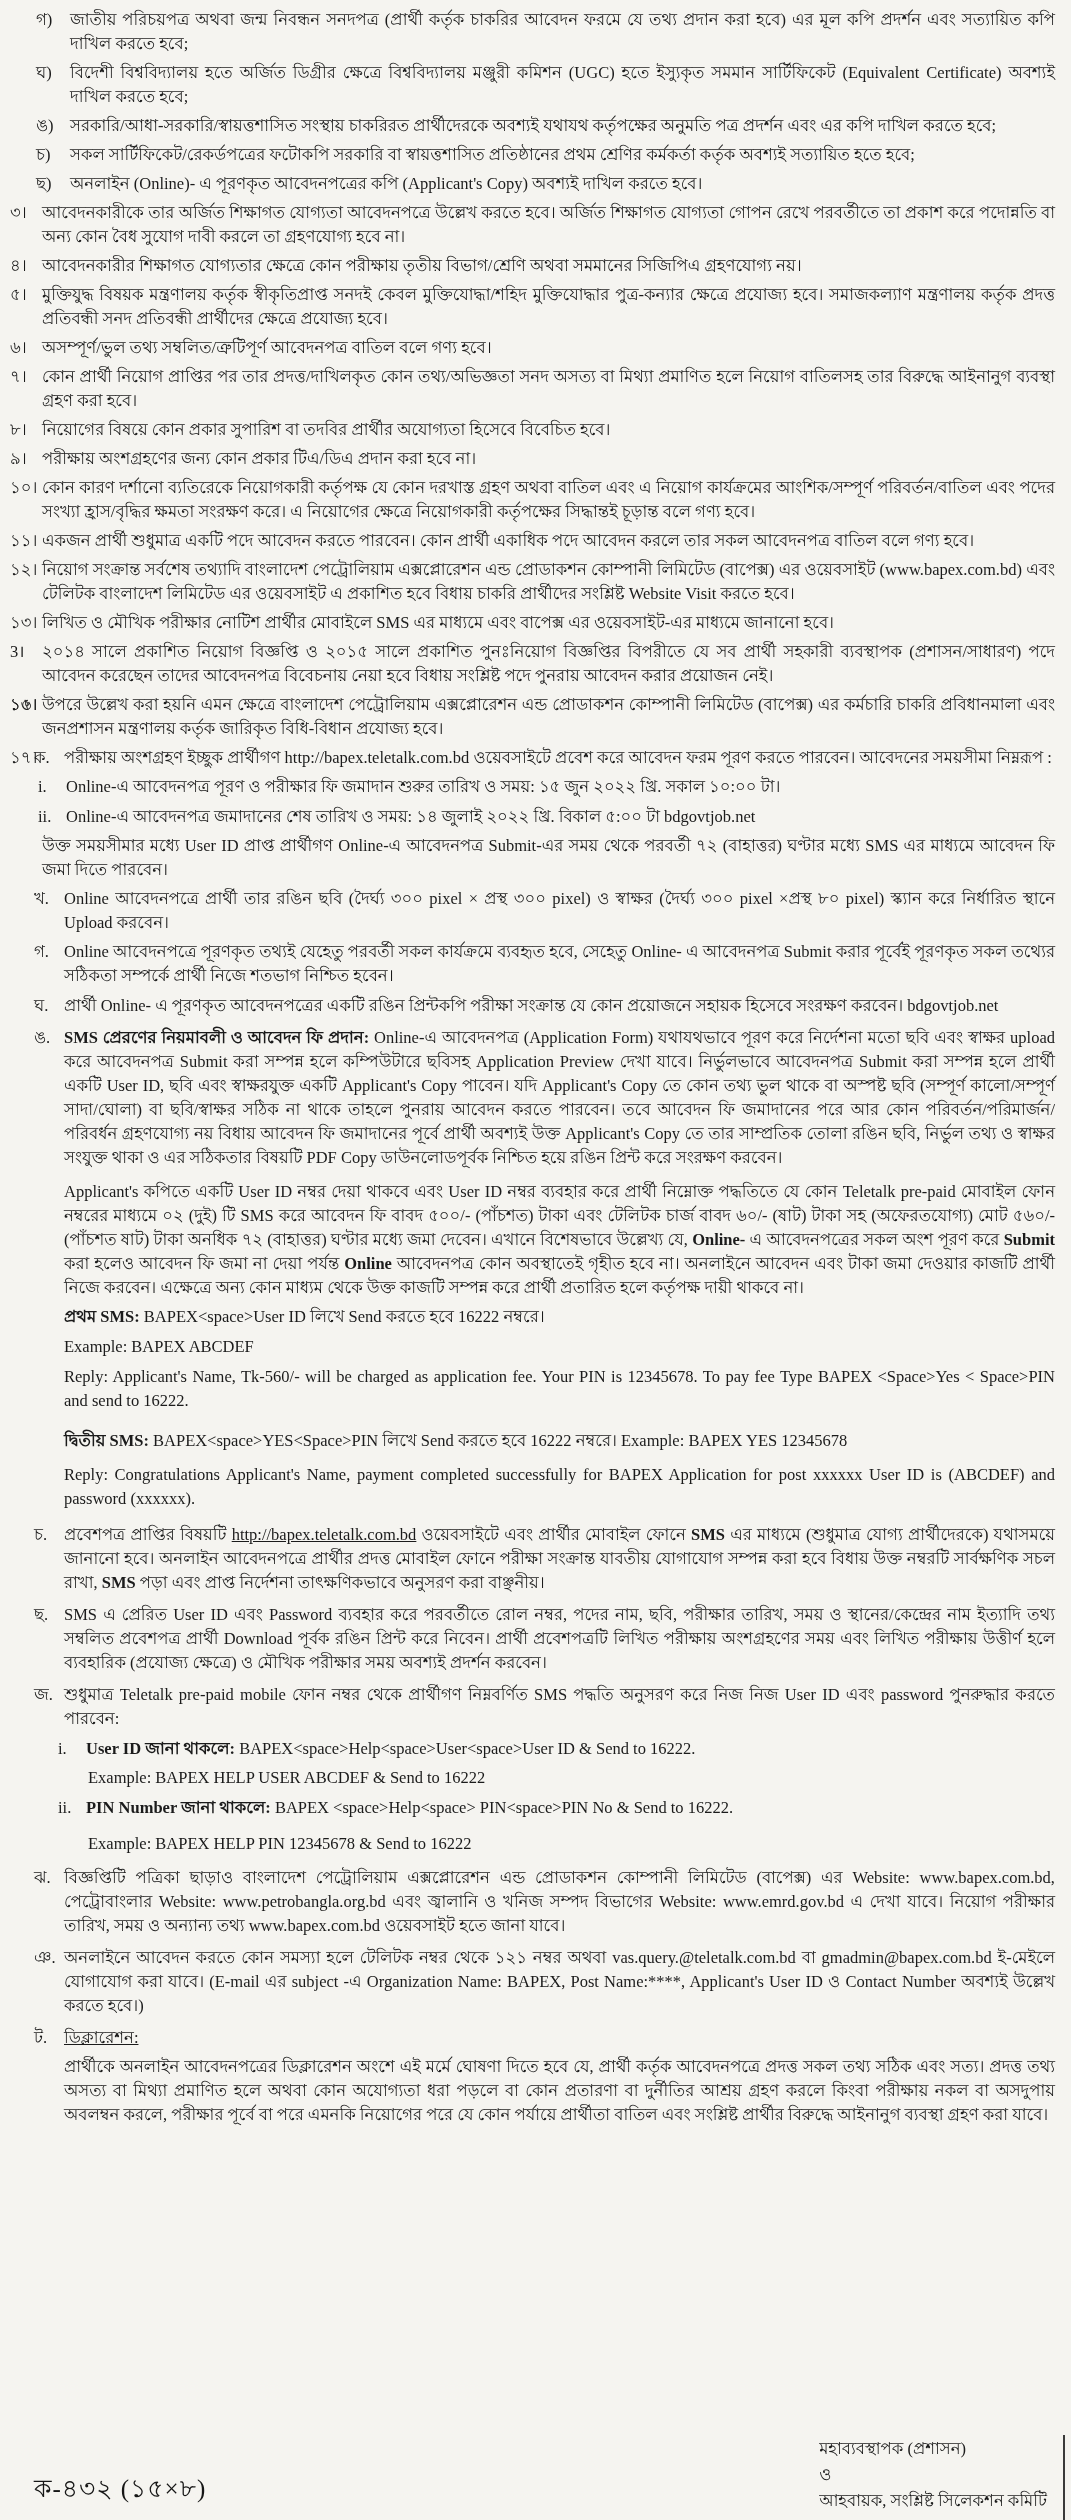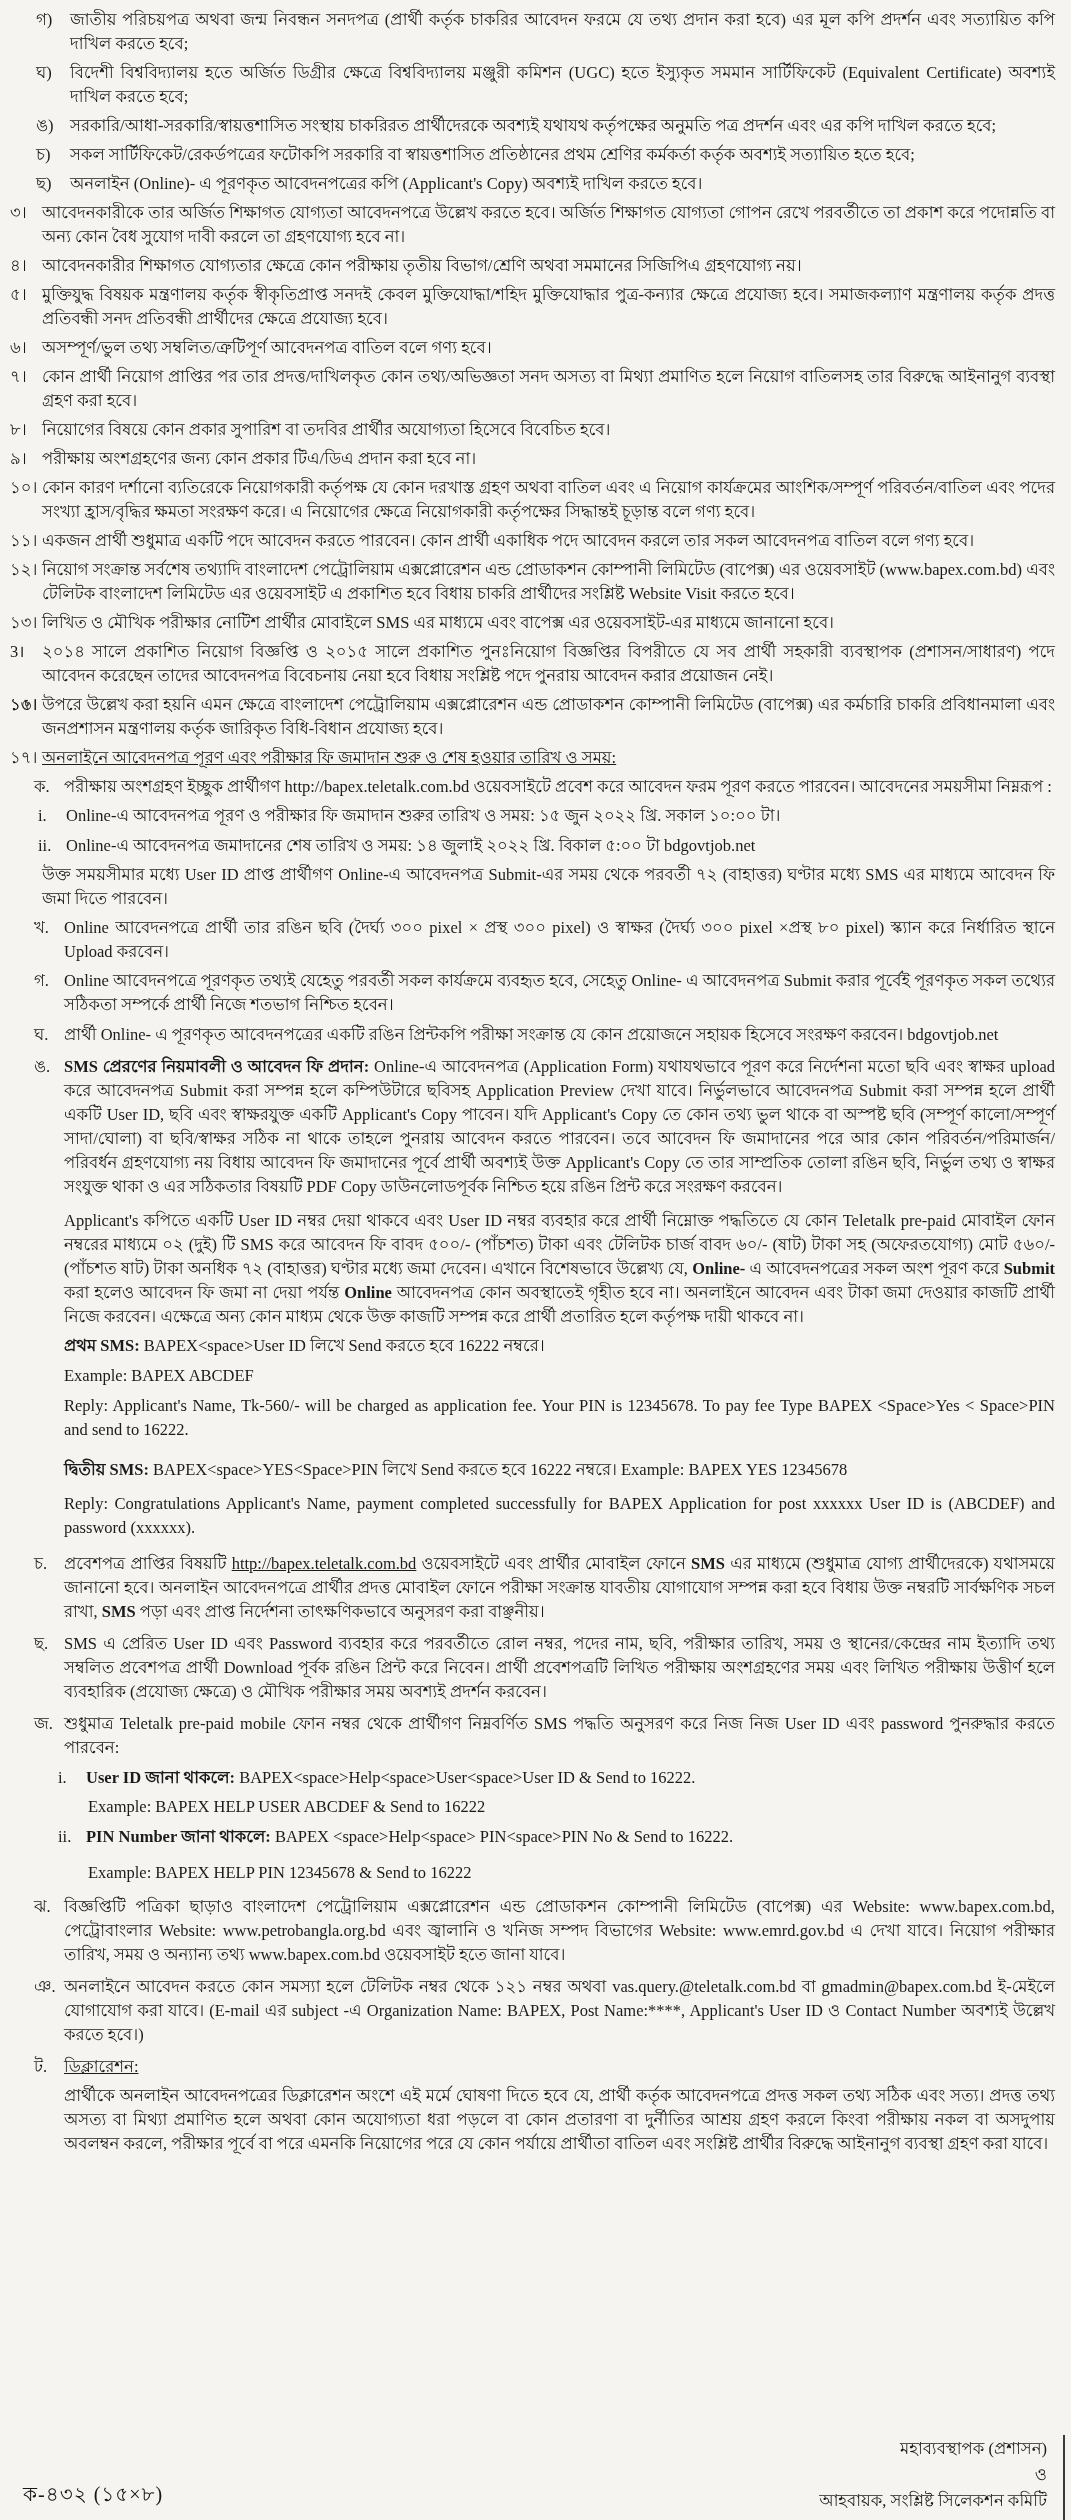--- a/index.html
+++ b/index.html
@@ -31,28 +31,28 @@
   .lv-r1{padding-left:60px;} .lv-r1>.marker{left:32px;}
   .lv-r2{padding-left:80px;} .lv-r2>.marker{left:52px;}
   .lv-p28{padding-left:36px;}
   .lv-p50{padding-left:58px;}
   .lv-p70{padding-left:82px;}
   .b{font-weight:bold;}
   .u{text-decoration:underline;}
   .sig{
     position:absolute;
     right:24px;bottom:6px;
-    text-align:right;
+    text-align:left;
     font-size:16.5px;line-height:26px;
     color:#1b1b1b;
   }
   .footer-code{
     position:absolute;
-    left:23px;bottom:8px;
-    font-size:20px;
+    left:34px;bottom:8px;
+    font-size:25px;
     color:#161616;
     letter-spacing:1px;
   }
   .edge-line{
     position:absolute;
     right:6px;bottom:0;
     width:2px;height:85px;
     background:#3a3a3a;
   }
 </style>
@@ -73,21 +73,21 @@
       <div class="row lv-n"><span class="marker">৭।</span><span><span>কোন প্রার্থী নিয়োগ প্রাপ্তির পর তার প্রদত্ত/দাখিলকৃত কোন তথ্য/অভিজ্ঞতা সনদ অসত্য বা মিথ্যা প্রমাণিত হলে নিয়োগ বাতিলসহ তার বিরুদ্ধে আইনানুগ ব্যবস্থা গ্রহণ করা হবে।</span></span></div>
       <div class="row lv-n"><span class="marker">৮।</span><span><span>নিয়োগের বিষয়ে কোন প্রকার সুপারিশ বা তদবির প্রার্থীর অযোগ্যতা হিসেবে বিবেচিত হবে।</span></span></div>
       <div class="row lv-n"><span class="marker">৯।</span><span><span>পরীক্ষায় অংশগ্রহণের জন্য কোন প্রকার টিএ/ডিএ প্রদান করা হবে না।</span></span></div>
       <div class="row lv-n"><span class="marker">১০।</span><span><span>কোন কারণ দর্শানো ব্যতিরেকে নিয়োগকারী কর্তৃপক্ষ যে কোন দরখাস্ত গ্রহণ অথবা বাতিল এবং এ নিয়োগ কার্যক্রমের আংশিক/সম্পূর্ণ পরিবর্তন/বাতিল এবং পদের সংখ্যা হ্রাস/বৃদ্ধির ক্ষমতা সংরক্ষণ করে। এ নিয়োগের ক্ষেত্রে নিয়োগকারী কর্তৃপক্ষের সিদ্ধান্তই চূড়ান্ত বলে গণ্য হবে।</span></span></div>
       <div class="row lv-n"><span class="marker">১১।</span><span><span>একজন প্রার্থী শুধুমাত্র একটি পদে আবেদন করতে পারবেন। কোন প্রার্থী একাধিক পদে আবেদন করলে তার সকল আবেদনপত্র বাতিল বলে গণ্য হবে।</span></span></div>
       <div class="row lv-n"><span class="marker">১২।</span><span><span>নিয়োগ সংক্রান্ত সর্বশেষ তথ্যাদি বাংলাদেশ পেট্রোলিয়াম এক্সপ্লোরেশন এন্ড প্রোডাকশন কোম্পানী লিমিটেড (বাপেক্স) এর ওয়েবসাইট (www.bapex.com.bd) এবং টেলিটক বাংলাদেশ লিমিটেড এর ওয়েবসাইট এ প্রকাশিত হবে বিধায় চাকরি প্রার্থীদের সংশ্লিষ্ট Website Visit করতে হবে।</span></span></div>
       <div class="row lv-n"><span class="marker">১৩।</span><span><span>লিখিত ও মৌখিক পরীক্ষার নোটিশ প্রার্থীর মোবাইলে SMS এর মাধ্যমে এবং বাপেক্স এর ওয়েবসাইট-এর মাধ্যমে জানানো হবে।</span></span></div>
       <div class="row lv-n"><span class="marker">3।</span><span><span>২০১৪ সালে প্রকাশিত নিয়োগ বিজ্ঞপ্তি ও ২০১৫ সালে প্রকাশিত পুনঃনিয়োগ বিজ্ঞপ্তির বিপরীতে যে সব প্রার্থী সহকারী ব্যবস্থাপক (প্রশাসন/সাধারণ) পদে আবেদন করেছেন তাদের আবেদনপত্র বিবেচনায় নেয়া হবে বিধায় সংশ্লিষ্ট পদে পুনরায় আবেদন করার প্রয়োজন নেই।</span></span></div>
       <div class="row lv-n"><span class="marker">১৫।</span></div>
       <div class="row lv-n"><span class="marker">১৬।</span><span><span>উপরে উল্লেখ করা হয়নি এমন ক্ষেত্রে বাংলাদেশ পেট্রোলিয়াম এক্সপ্লোরেশন এন্ড প্রোডাকশন কোম্পানী লিমিটেড (বাপেক্স) এর কর্মচারি চাকরি প্রবিধানমালা এবং জনপ্রশাসন মন্ত্রণালয় কর্তৃক জারিকৃত বিধি-বিধান প্রযোজ্য হবে।</span></span></div>
-      <div class="row lv-n" style="margin-top: 4px;"><span class="marker">১৭।</span><span><span class="u">অনলাইনে আবেদনপত্র পূরণ এবং পরীক্ষার ফি জমাদান শুরু ও শেষ হওয়ার তারিখ ও সময়:</span></span></div>
+      <div class="row lv-n" style="margin-top: 4px;"><span class="marker">১৭।</span></div>
       <div class="row lv-k"><span class="marker">ক.</span><span><span>পরীক্ষায় অংশগ্রহণ ইচ্ছুক প্রার্থীগণ </span><span>http://bapex.teletalk.com.bd</span><span> ওয়েবসাইটে প্রবেশ করে আবেদন ফরম পূরণ করতে পারবেন। আবেদনের সময়সীমা নিম্নরূপ :</span></span></div>
       <div class="row lv-r1" style="margin-top: 4px;"><span class="marker">i.</span><span><span>Online-এ আবেদনপত্র পূরণ ও পরীক্ষার ফি জমাদান শুরুর তারিখ ও সময়: ১৫ জুন ২০২২ খ্রি. সকাল ১০:০০ টা।</span></span></div>
       <div class="row lv-r1" style="margin-top: 6px;"><span class="marker">ii.</span><span><span>Online-এ আবেদনপত্র জমাদানের শেষ তারিখ ও সময়: ১৪ জুলাই ২০২২ খ্রি. বিকাল ৫:০০ টা  </span><span>bdgovtjob.net</span></span></div>
       <div class="row lv-p28" style=""><span><span>উক্ত সময়সীমার মধ্যে User ID প্রাপ্ত প্রার্থীগণ Online-এ আবেদনপত্র Submit-এর সময় থেকে পরবর্তী ৭২ (বাহাত্তর) ঘণ্টার মধ্যে SMS এর মাধ্যমে আবেদন ফি জমা দিতে পারবেন।</span></span></div>
       <div class="row lv-k" style="margin-top: 4px;"><span class="marker">খ.</span><span><span>Online আবেদনপত্রে প্রার্থী তার রঙিন ছবি (দৈর্ঘ্য ৩০০ pixel × প্রস্থ ৩০০ pixel) ও স্বাক্ষর (দৈর্ঘ্য ৩০০ pixel ×প্রস্থ ৮০ pixel) স্ক্যান করে নির্ধারিত স্থানে Upload করবেন।</span></span></div>
       <div class="row lv-k" style="margin-top: 4px;"><span class="marker">গ.</span><span><span>Online আবেদনপত্রে পূরণকৃত তথ্যই যেহেতু পরবর্তী সকল কার্যক্রমে ব্যবহৃত হবে, সেহেতু Online- এ আবেদনপত্র Submit করার পূর্বেই পূরণকৃত সকল তথ্যের সঠিকতা সম্পর্কে প্রার্থী নিজে শতভাগ নিশ্চিত হবেন।</span></span></div>
       <div class="row lv-k" style="margin-top: 6px;"><span class="marker">ঘ.</span><span><span>প্রার্থী Online- এ পূরণকৃত আবেদনপত্রের একটি রঙিন প্রিন্টকপি পরীক্ষা সংক্রান্ত যে কোন প্রয়োজনে সহায়ক হিসেবে সংরক্ষণ করবেন। bdgovtjob.net</span></span></div>
       <div class="row lv-k" style="margin-top: 8px;"><span class="marker">ঙ.</span><span><span class="b">SMS প্রেরণের নিয়মাবলী ও আবেদন ফি প্রদান: </span><span>Online-এ আবেদনপত্র (Application Form) যথাযথভাবে পূরণ করে নির্দেশনা মতো ছবি এবং স্বাক্ষর upload করে আবেদনপত্র Submit করা সম্পন্ন হলে কম্পিউটারে ছবিসহ Application Preview দেখা যাবে। নির্ভুলভাবে আবেদনপত্র Submit করা সম্পন্ন হলে প্রার্থী একটি User ID, ছবি এবং স্বাক্ষরযুক্ত একটি Applicant's Copy পাবেন। যদি Applicant's Copy তে কোন তথ্য ভুল থাকে বা অস্পষ্ট ছবি (সম্পূর্ণ কালো/সম্পূর্ণ সাদা/ঘোলা) বা ছবি/স্বাক্ষর সঠিক না থাকে তাহলে পুনরায় আবেদন করতে পারবেন। তবে আবেদন ফি জমাদানের পরে আর কোন পরিবর্তন/পরিমার্জন/পরিবর্ধন গ্রহণযোগ্য নয় বিধায় আবেদন ফি জমাদানের পূর্বে প্রার্থী অবশ্যই উক্ত Applicant's Copy তে তার সাম্প্রতিক তোলা রঙিন ছবি, নির্ভুল তথ্য ও স্বাক্ষর সংযুক্ত থাকা ও এর সঠিকতার বিষয়টি PDF Copy ডাউনলোডপূর্বক নিশ্চিত হয়ে রঙিন প্রিন্ট করে সংরক্ষণ করবেন।</span></span></div>
       <div class="row lv-p50" style="margin-top: 10px;"><span><span>Applicant's কপিতে একটি User ID নম্বর দেয়া থাকবে এবং User ID নম্বর ব্যবহার করে প্রার্থী নিম্নোক্ত পদ্ধতিতে যে কোন Teletalk pre-paid মোবাইল ফোন নম্বরের মাধ্যমে ০২ (দুই) টি SMS করে আবেদন ফি বাবদ ৫০০/- (পাঁচশত) টাকা এবং টেলিটক চার্জ বাবদ ৬০/- (ষাট) টাকা সহ (অফেরতযোগ্য) মোট ৫৬০/- (পাঁচশত ষাট) টাকা অনধিক ৭২ (বাহাত্তর) ঘণ্টার মধ্যে জমা দেবেন। এখানে বিশেষভাবে উল্লেখ্য যে, </span><span class="b">Online-</span><span> এ আবেদনপত্রের সকল অংশ পূরণ করে </span><span class="b">Submit</span><span> করা হলেও আবেদন ফি জমা না দেয়া পর্যন্ত </span><span class="b">Online</span><span> আবেদনপত্র কোন অবস্থাতেই গৃহীত হবে না। অনলাইনে আবেদন এবং টাকা জমা দেওয়ার কাজটি প্রার্থী নিজে করবেন। এক্ষেত্রে অন্য কোন মাধ্যম থেকে উক্ত কাজটি সম্পন্ন করে প্রার্থী প্রতারিত হলে কর্তৃপক্ষ দায়ী থাকবে না।</span></span></div>
       <div class="row lv-p50" style="margin-top: 4px;"><span><span class="b">প্রথম SMS: </span><span>BAPEX&lt;space&gt;User ID লিখে Send করতে হবে 16222 নম্বরে।</span></span></div>

